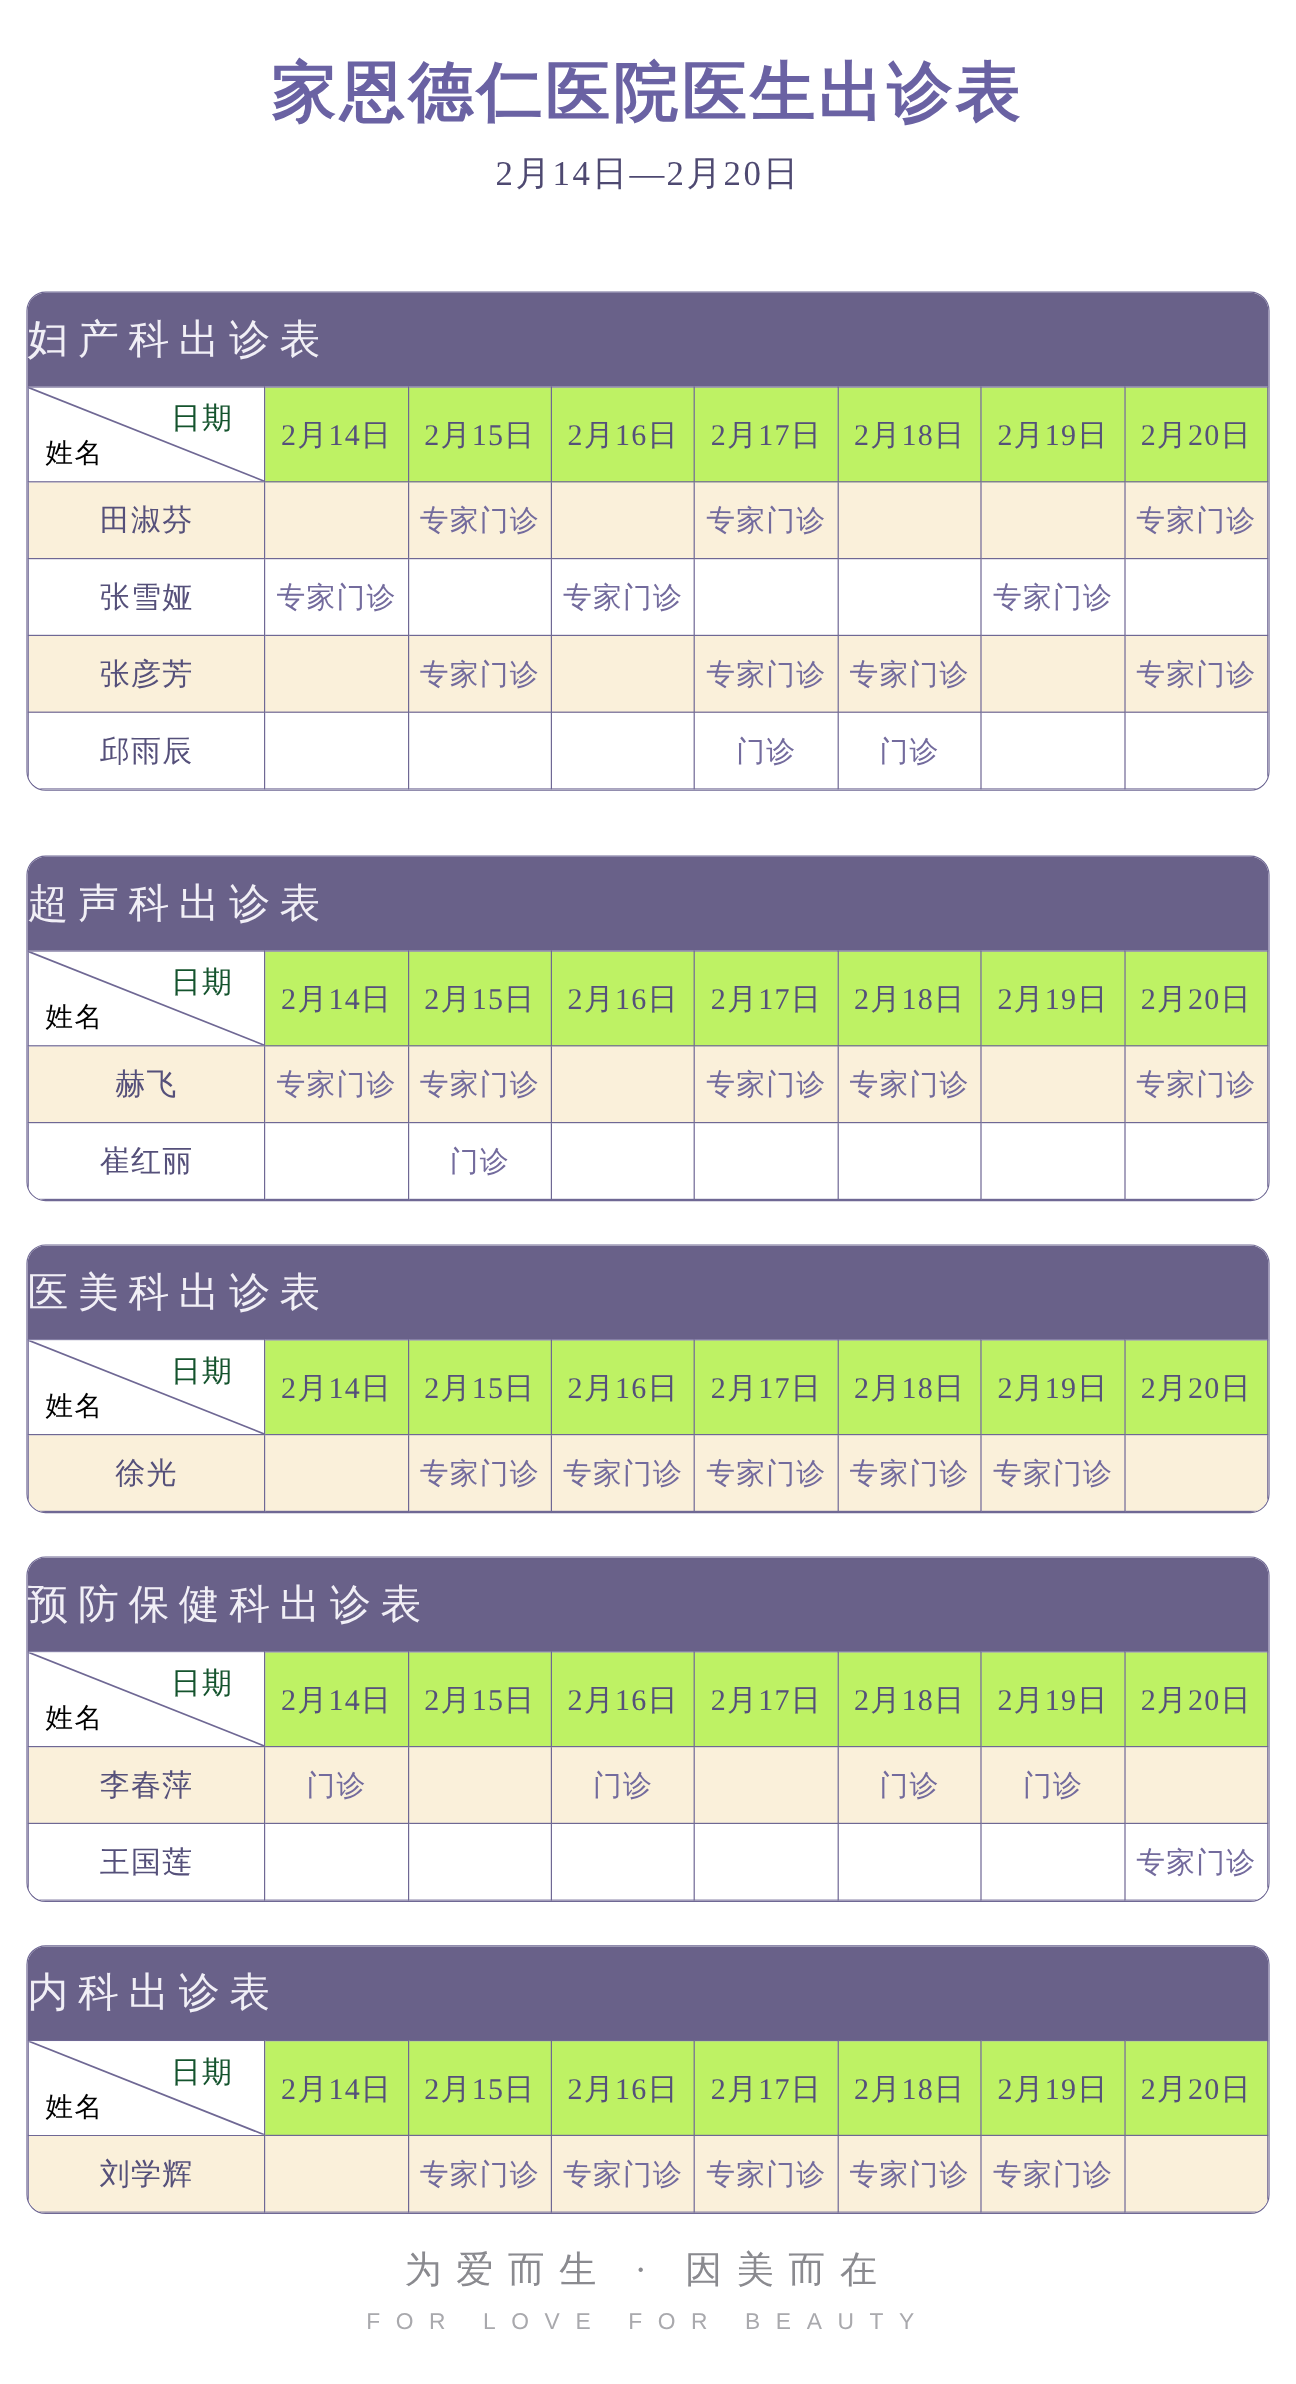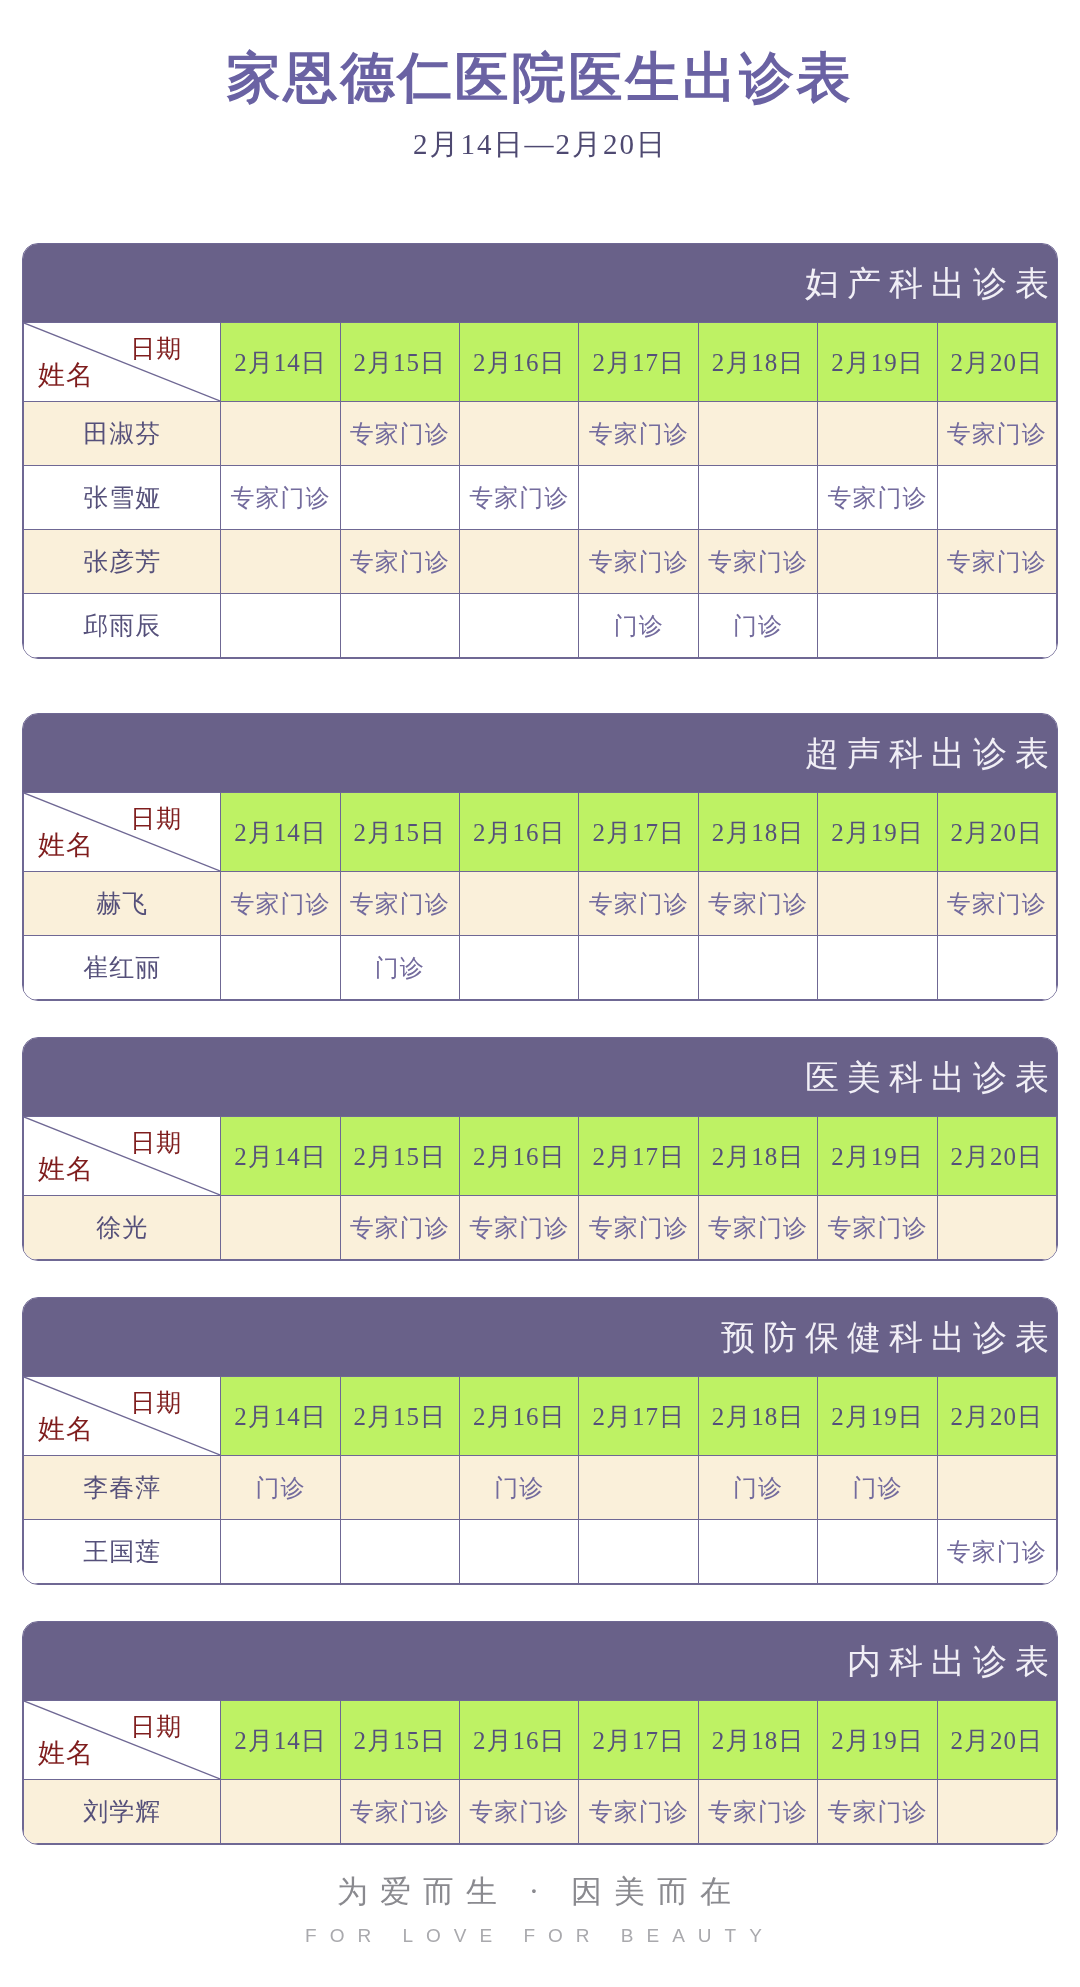--- a/index.html
+++ b/index.html
@@ -22,36 +22,36 @@
 
   
   .sched{
     margin-top:36px;border:1px solid #6f6894;border-radius:16px;overflow:hidden;
     background:#ffffff;
   }
   .sched.first{margin-top:78px;}
   .sched.gap-lg{margin-top:54px;}
   .band{
     background:#696189;color:#f1eff6;height:78px;line-height:78px;
-    text-align:right;font-size:34px;letter-spacing:8px;font-weight:400;
+    text-align:left;font-size:34px;letter-spacing:8px;font-weight:400;
   }
   table.grid{
     width:100%;border-collapse:collapse;table-layout:fixed;
   }
   table.grid th,table.grid td{
     border:1px solid #6f6894;padding:0;text-align:center;vertical-align:middle;
     font-weight:400;
   }
   .corner-cell{width:19%;height:78px;position:relative;background:#ffffff;}
   .corner-cell svg{position:absolute;left:0;top:0;width:100%;height:100%;display:block;}
   .corner-date{
-    position:absolute;top:9px;right:38px;font-size:25px;color:#7f1d1d;letter-spacing:1px;
+    position:absolute;top:9px;right:26px;font-size:25px;color:#14532d;letter-spacing:1px;
   }
   .corner-name{
-    position:absolute;bottom:8px;left:14px;font-size:27px;color:#7f1d1d;letter-spacing:1px;
+    position:absolute;bottom:8px;left:14px;font-size:23px;color:#000000;letter-spacing:1px;
   }
   .date-cell{
     height:78px;font-size:25px;color:#55507a;background:#bef264;
     font-family:"Liberation Serif","DejaVu Serif",serif;letter-spacing:1px;
   }
   tbody td{height:63px;background:#ffffff;}
   tbody tr:nth-child(odd) td{background:#faf0da;}
   .name-cell{font-size:25px;color:#55507a;letter-spacing:1px;}
   .sched-cell{font-size:24px;color:#736b9d;letter-spacing:1px;}
 

